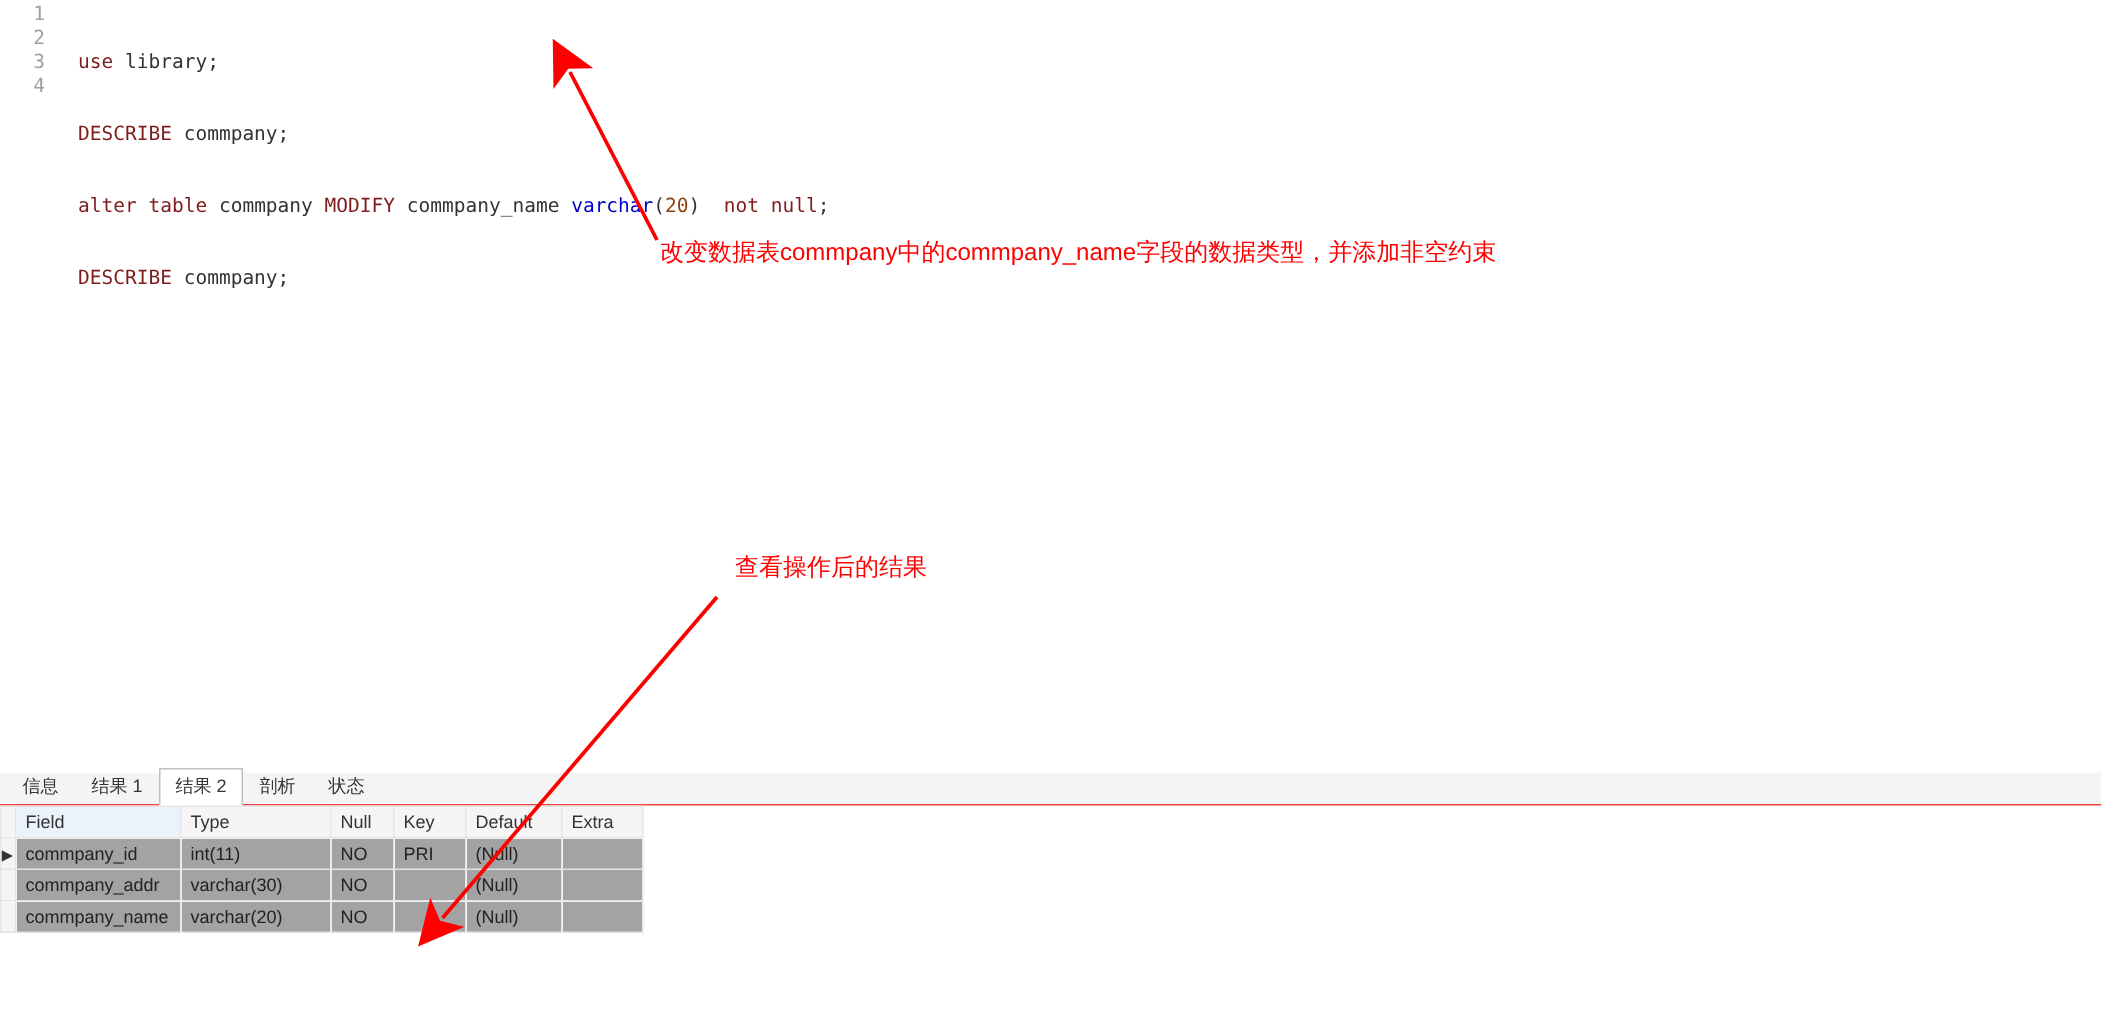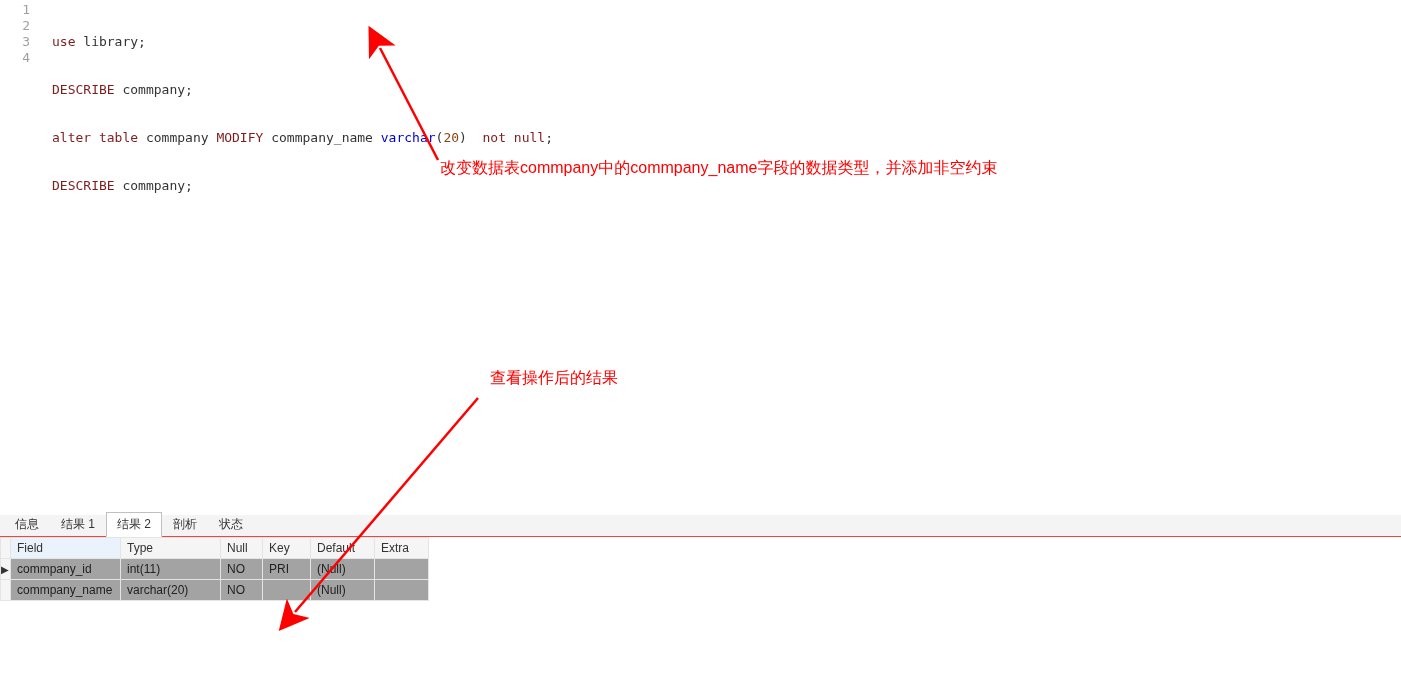--- a/index.html
+++ b/index.html
@@ -97,20 +97,29 @@
       <td class="row-handle"><span class="marker">▶</span></td>
       <td class="col-field">commpany_id</td>
       <td class="col-type">int(11)</td>
       <td class="col-null">NO</td>
       <td class="col-key">PRI</td>
       <td class="col-default null-val">(Null)</td>
       <td class="col-extra"></td>
     </tr>
     <tr>
       <td class="row-handle"><span class="marker"></span></td>
+      <td class="col-field">commpany_addr</td>
+      <td class="col-type">varchar(30)</td>
+      <td class="col-null">NO</td>
+      <td class="col-key"></td>
+      <td class="col-default null-val">(Null)</td>
+      <td class="col-extra"></td>
+    </tr>
+    <tr>
+      <td class="row-handle"><span class="marker"></span></td>
       <td class="col-field">commpany_name</td>
       <td class="col-type">varchar(20)</td>
       <td class="col-null">NO</td>
       <td class="col-key"></td>
       <td class="col-default null-val">(Null)</td>
       <td class="col-extra"></td>
     </tr>
   </tbody>
 </table>
 

